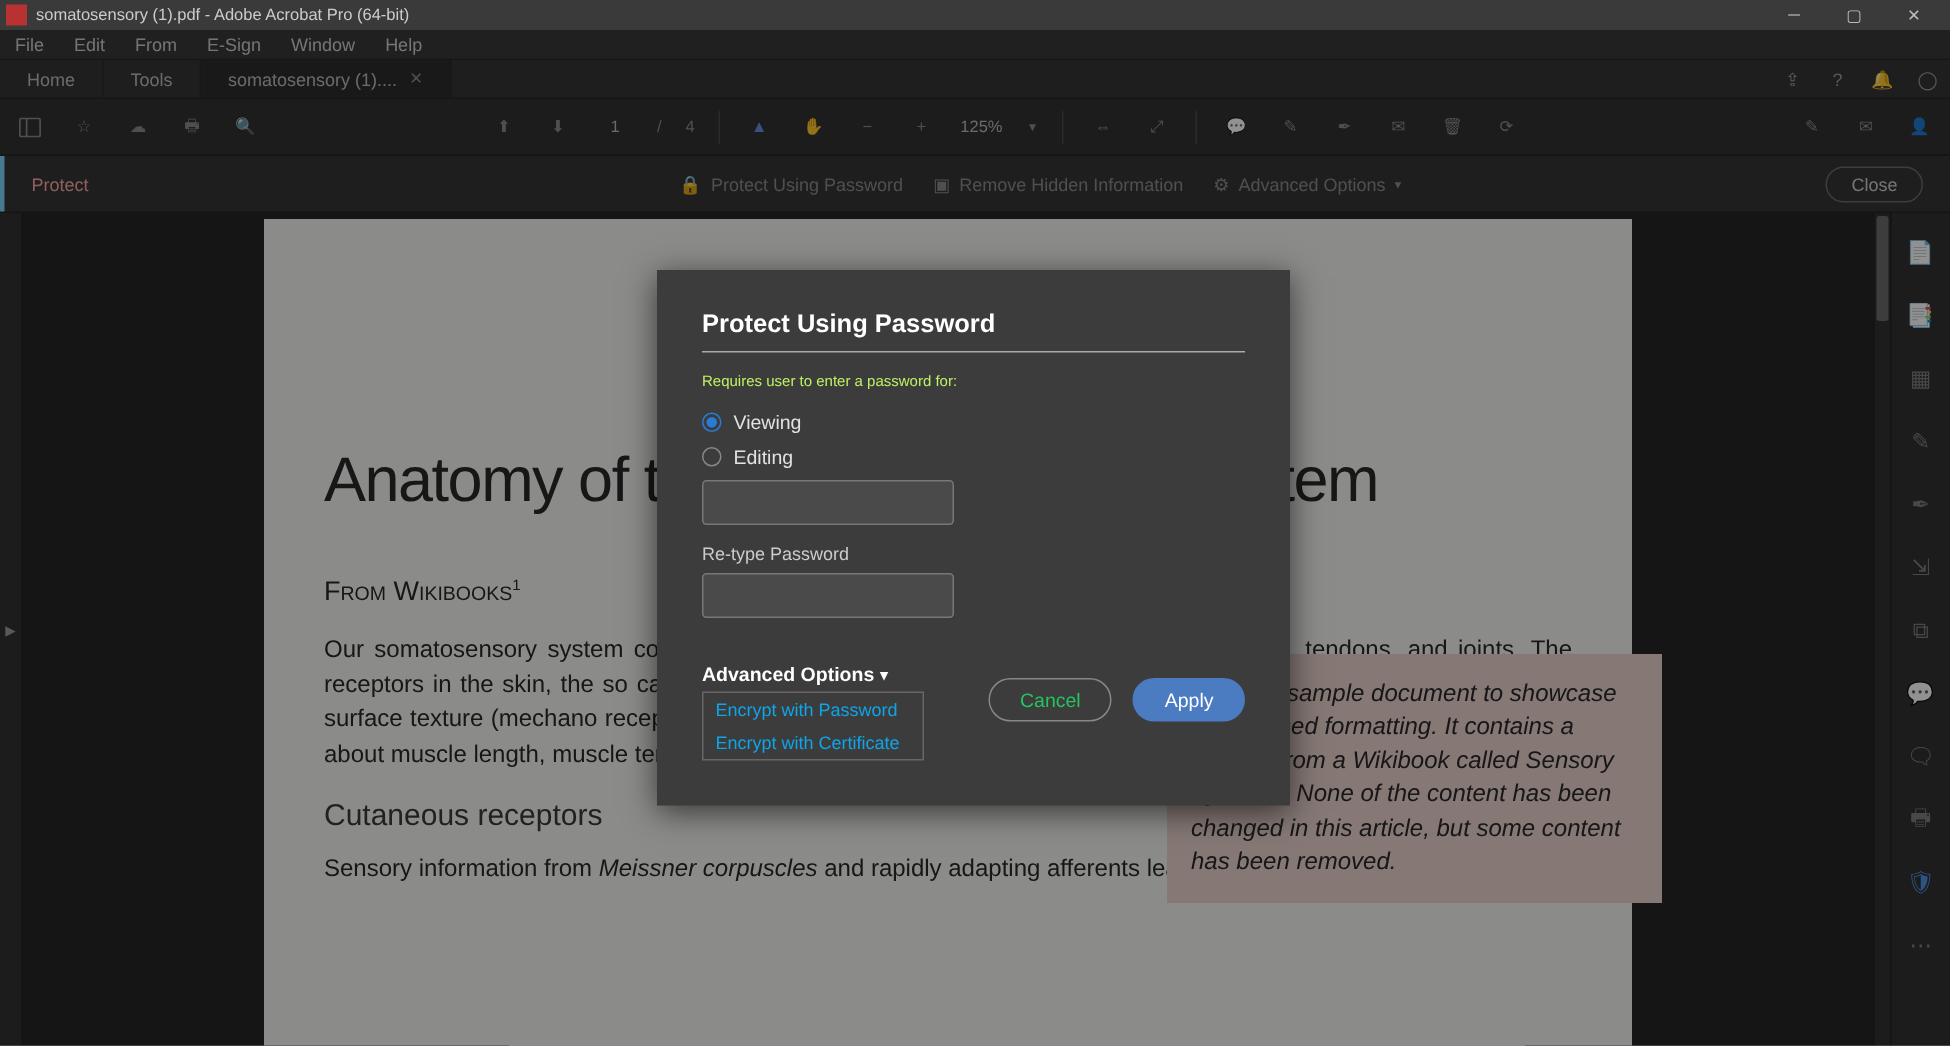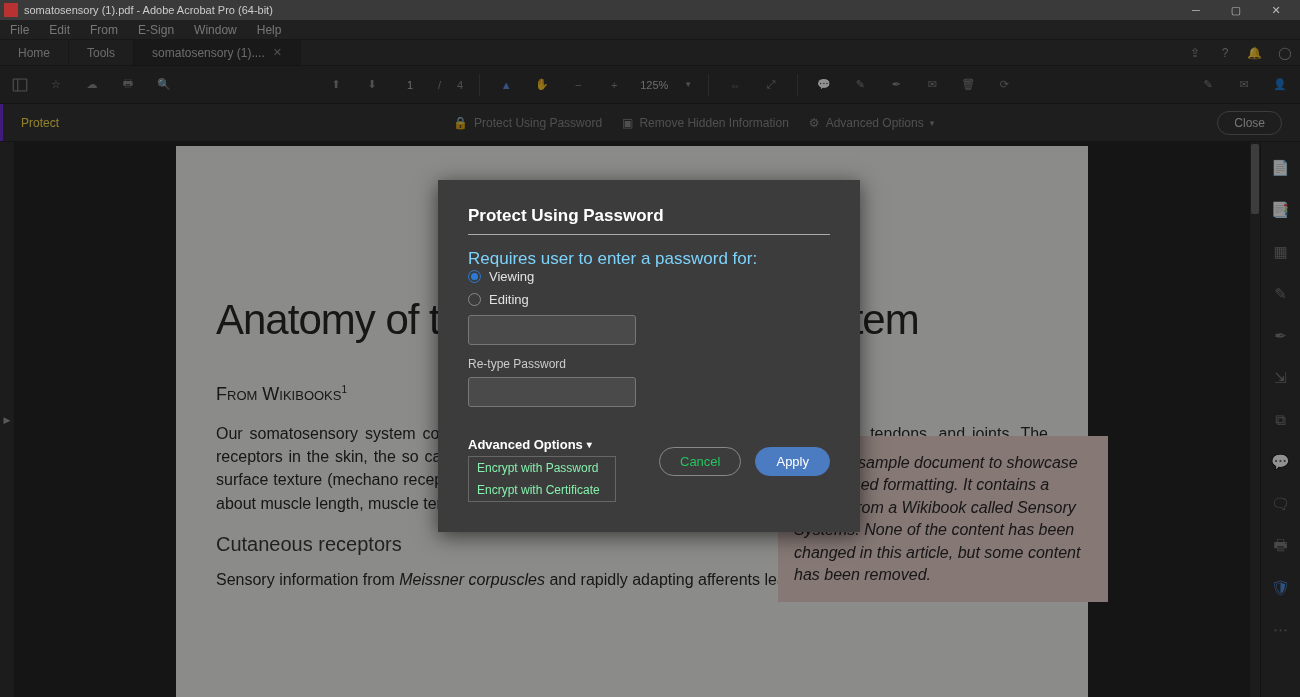--- a/index.html
+++ b/index.html
@@ -25,21 +25,21 @@
 
 .toolbar { height: 38px; background: #2b2b2b; display: flex; align-items: center; padding: 0 10px; border-bottom: 1px solid #1c1c1c; gap: 16px; font-size: 11px; color: #888; }
 .toolbar .sep { width: 1px; height: 22px; background: #444; }
 .toolbar .tool-icon { width: 20px; height: 20px; color: #888; display: flex; align-items: center; justify-content: center; }
 .toolbar .page-input { width: 24px; background: transparent; border: none; color: #bbb; text-align: center; font-size: 11px; }
 .toolbar .zoom { color: #bbb; font-size: 11px; text-align: center; }
 .toolbar .spacer { flex: 1; }
 
 
 .protectbar { height: 38px; background: #2f2f2f; display: flex; align-items: center; border-bottom: 1px solid #1c1c1c; font-size: 12px; position: relative; }
-.protectbar .label { width: 170px; padding-left: 18px; color: #fde047; border-left: 3px solid #6d28d9; height: 100%; display: flex; align-items: center; }
+.protectbar .label { width: 170px; padding-left: 18px; color: #fca5a5; border-left: 3px solid #7dd3fc; height: 100%; display: flex; align-items: center; }
 .protectbar .actions { flex: 1; display: flex; justify-content: center; gap: 20px; }
 .protectbar .action { display: flex; align-items: center; gap: 6px; color: #888; font-size: 12px; }
 .protectbar .close-btn { margin-right: 18px; border: 1px solid #666; border-radius: 14px; padding: 4px 16px; color: #ccc; font-size: 12px; }
 
 
 .main { position: absolute; top: 142px; left: 0; right: 0; bottom: 0; display: flex; }
 .left-gutter { width: 14px; background: #2b2b2b; display: flex; align-items: center; justify-content: center; }
 .left-gutter .chev { color: #999; font-size: 9px; }
 .doc-outer { flex: 1; background: #1e1e1e; display: flex; justify-content: center; position: relative; }
 .doc-page { width: 912px; background: #f5f5f1; color: #222; padding: 30px 40px 20px 40px; margin: 4px 0 0 0; position: relative; font-family: Georgia, 'Times New Roman', serif; }
@@ -54,31 +54,31 @@
 .right-rail .rail-icon.active { color: #4b8fe2; }
 .scrollbar { width: 10px; background: #2b2b2b; }
 .scrollbar .thumb { width: 8px; height: 70px; background: #666; margin: 2px auto 0 auto; border-radius: 2px; }
 
 
 .dim { position: absolute; inset: 0; background: rgba(10,10,10,0.45); top: 20px; }
 
 
 .dialog { position: absolute; left: 438px; top: 180px; width: 422px; background: #3c3c3c; padding: 26px 30px 30px 30px; color: #e2e2e2; box-shadow: 0 4px 20px rgba(0,0,0,.6); z-index: 10; }
 .dialog h3 { font-size: 17px; font-weight: 600; color: #fff; border-bottom: 1px solid #aaa; padding-bottom: 8px; margin-bottom: 14px; }
-.dialog .hint { font-size: 17px; color: #7dd3fc; }
+.dialog .hint { font-size: 10px; color: #bef264; margin-bottom: 14px; }
 .dialog .radio-row { display: flex; align-items: center; gap: 8px; margin-bottom: 8px; font-size: 13px; }
 .dialog .radio { width: 13px; height: 13px; border-radius: 50%; border: 1.5px solid #888; display: inline-block; position: relative; }
 .dialog .radio.checked { border-color: #2a7bd8; }
 .dialog .radio.checked::after { content: ""; position: absolute; inset: 2px; border-radius: 50%; background: #2a7bd8; }
 .dialog .field-label { font-size: 12px; color: #ccc; margin-top: 12px; margin-bottom: 6px; }
 .dialog .pw-input { width: 168px; height: 30px; background: #4a4a4a; border: 1px solid #777; border-radius: 3px; color: #fff; padding: 0 8px; }
 .dialog .adv { margin-top: 30px; font-size: 13px; font-weight: 600; color: #fff; display: flex; align-items: center; gap: 4px; }
 .dialog .adv .caret { font-size: 10px; }
 .dialog .adv-menu { margin-top: 4px; width: 148px; border: 1px solid #666; background: #3c3c3c; font-size: 12px; }
-.dialog .adv-menu .item { padding: 4px 8px; color: #86efac; }
+.dialog .adv-menu .item { padding: 4px 8px; color: #0ea5e9; }
 .dialog .btn-row { position: absolute; right: 30px; bottom: 56px; display: flex; gap: 14px; }
 .dialog .btn { border-radius: 16px; padding: 6px 20px; font-size: 13px; border: 1px solid #888; background: transparent; color: #22c55e; }
 .dialog .btn.primary { background: #4b7bc0; border-color: #4b7bc0; color: #fff; }
 
 
 .svg-icon { width: 18px; height: 18px; fill: none; stroke: currentColor; stroke-width: 1.5; }
 </style>
 </head>
 <body>
 

